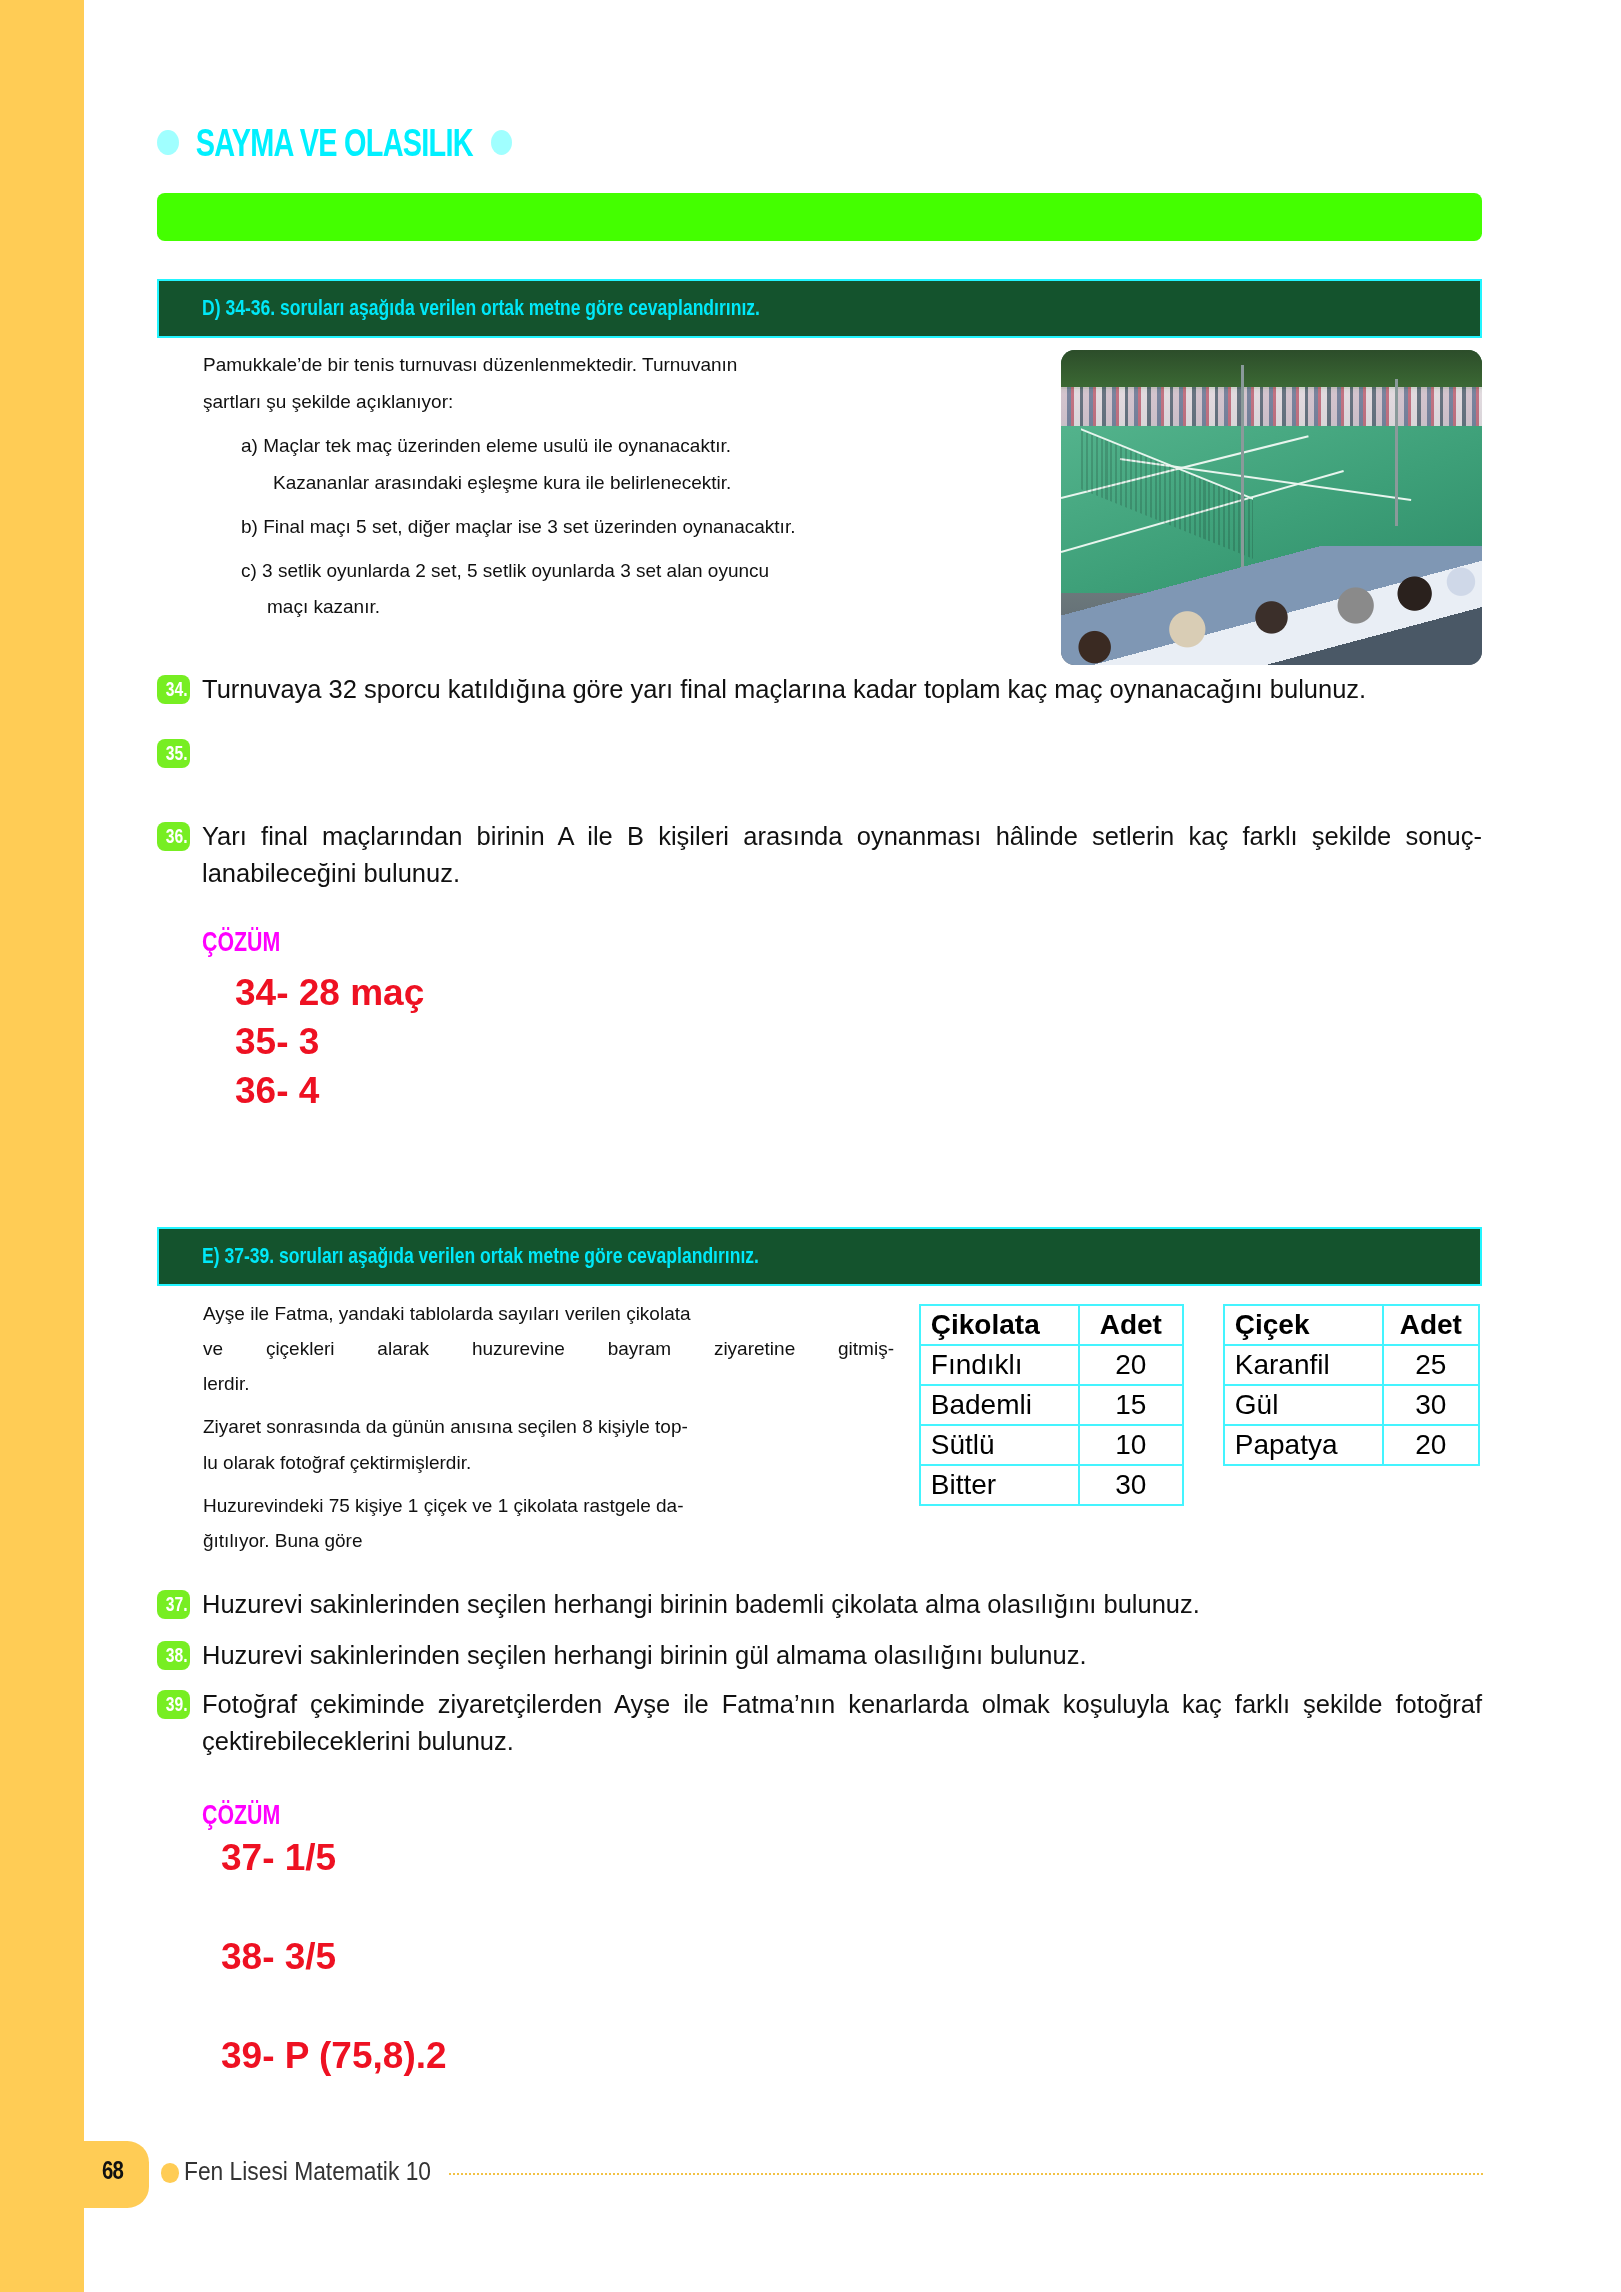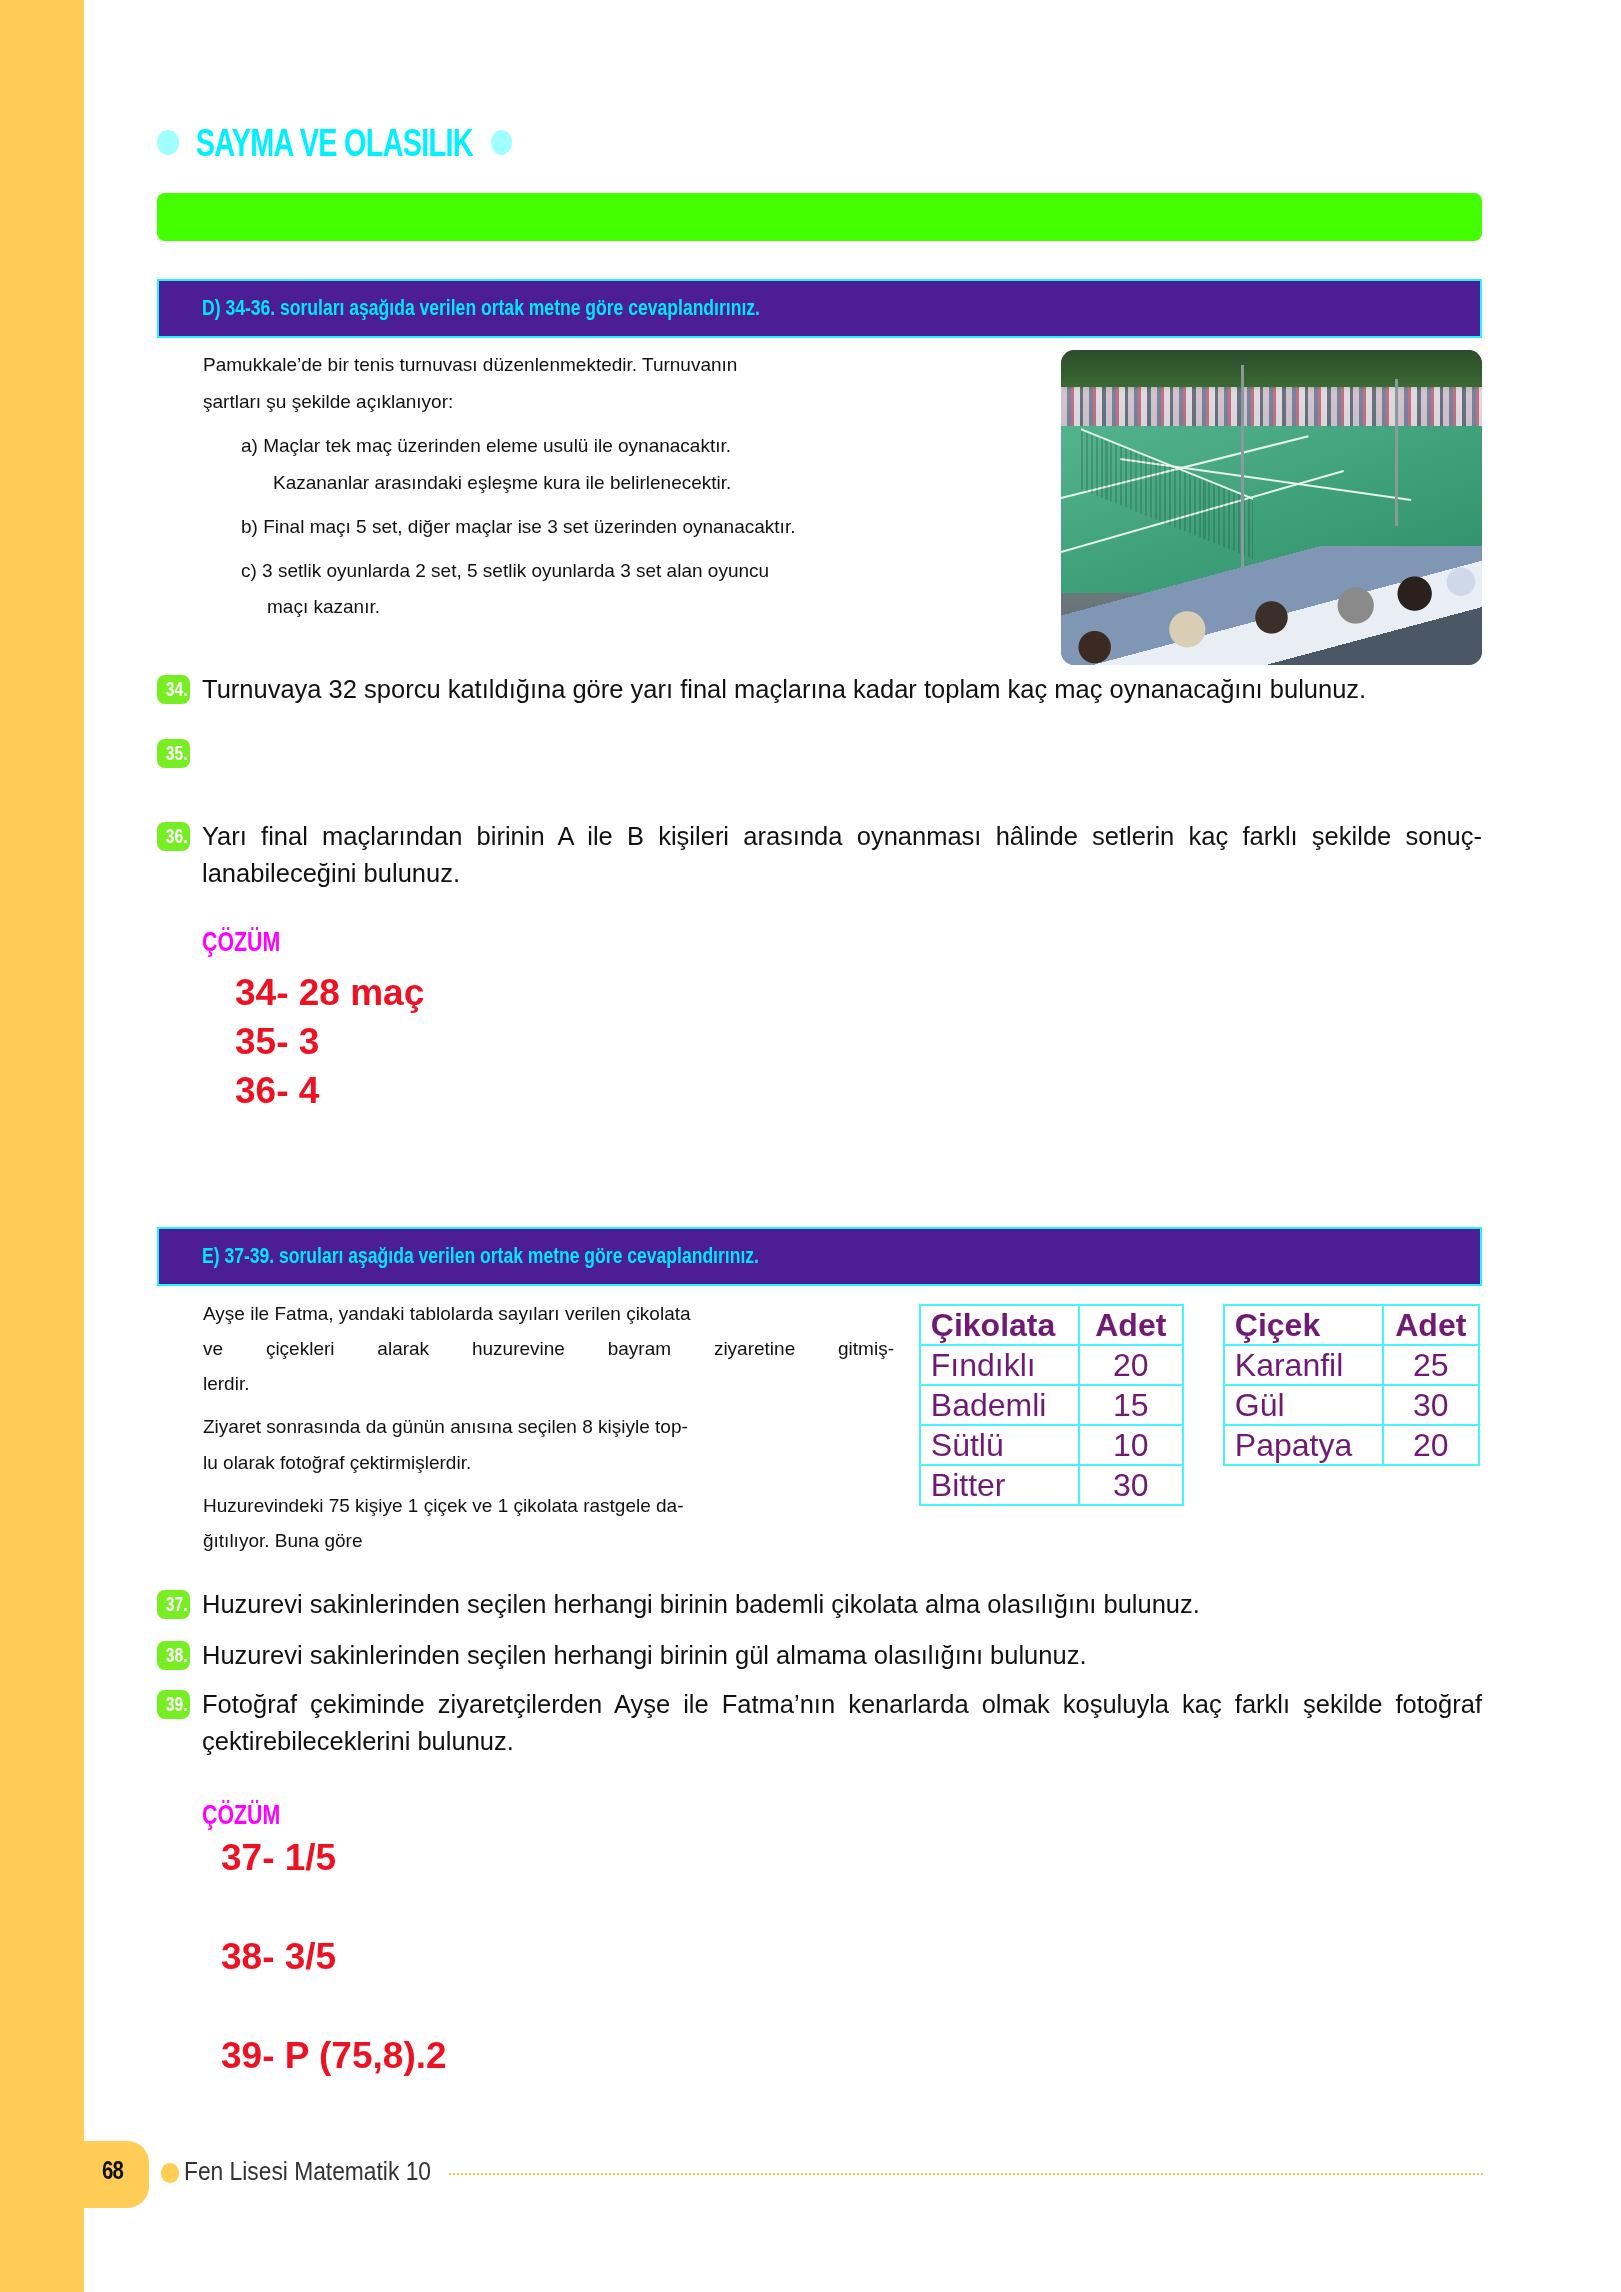--- a/index.html
+++ b/index.html
@@ -15,21 +15,21 @@
   .footer-dots { position:absolute; left:449px; top:2173px; width:1034px; height:0; border-top:2.9px dotted #F2C244; }
 
   .title { position:absolute; left:157px; top:118px; height:49px; display:flex; align-items:center; }
   .title .dot { width:21.6px; height:25.5px; border-radius:50%; background:#A0FFFF; display:inline-block; }
   .title .txt { font-weight:bold; font-size:39px; color:#00F0FF; margin:0 5.9px; transform:scaleX(0.74);
                 transform-origin:center; display:inline-block; letter-spacing:-1px; white-space:nowrap; }
   .title .txt-wrap { width:312px; display:flex; justify-content:center; overflow:visible; }
 
   .green-bar { position:absolute; left:157px; top:193px; width:1325px; height:48px; background:#44FF00; border-radius:7.8px; }
 
-  .sec-box { position:absolute; left:157px; width:1321px; height:55px; border:2.9px solid #22F5FF; background:#4c1d95; }
+  .sec-box { position:absolute; left:157px; width:1321px; height:55px; border:2.9px solid #22F5FF; background:#14532d; }
   .sec-box .lbl { position:absolute; left:43px; top:13.7px; font-weight:bold; font-size:22.5px; color:#00E8F8;
                   transform:scaleX(0.78); transform-origin:left; white-space:nowrap; }
 
   .p { position:absolute; font-size:19px; line-height:35px; color:#111; white-space:nowrap; }
 
   .photo { position:absolute; left:1061px; top:350px; width:421px; height:315px; border-radius:13.7px; overflow:hidden;
            background:linear-gradient(180deg,#1f5a30 0%,#2f6b3a 10%,#b9a7b5 14%,#8c8a98 22%,#4e9b7a 26%,#3e9e7a 45%,#2f8a66 60%,#4a8f6c 68%,#6d7a7c 75%,#5a6470 100%); }
   .photo .court { position:absolute; left:0; top:76px; width:421px; height:167px;
                   background:linear-gradient(160deg,#53b38c 0%,#3d9f78 55%,#2f8d69 100%); }
   .photo .line { position:absolute; background:#e8f5ee; height:2px; transform-origin:left; }
@@ -53,21 +53,21 @@
   .q .num { position:absolute; left:0; top:3.9px; width:33px; height:29px; background:#77EE22; color:#fff; font-weight:bold;
             font-size:19.6px; line-height:29px; text-align:right; border-radius:8px; }
   .q .num span { display:inline-block; transform:scaleX(0.8); }
   .q .txt { position:absolute; left:45px; right:0; top:0; }
   .q .txt.just { text-align:justify; text-align-last:left; }
 
   .cozum { position:absolute; left:202px; font-weight:bold; font-size:27.4px; color:#FF00FF; transform:scaleX(0.78); transform-origin:left; }
   .ans { position:absolute; left:235px; font-weight:bold; font-size:37px; color:#EE1122; white-space:nowrap; }
   .ans2 { position:absolute; left:221px; font-weight:bold; font-size:37px; color:#EE1122; white-space:nowrap; }
 
-  table.tbl { position:absolute; border-collapse:collapse; font-size:32px; color:#701a75; }
+  table.tbl { position:absolute; border-collapse:collapse; font-size:28px; color:#000000; }
   table.tbl td, table.tbl th { border:2.9px solid #44F4FF; height:38px; padding:0 9.8px; }
   table.tbl th { font-weight:bold; text-align:left; }
   table.tbl th.c, table.tbl td.c { text-align:center; }
 </style>
 </head>
 <body>
 
 <div class="strip"></div>
 
 <div class="title">

